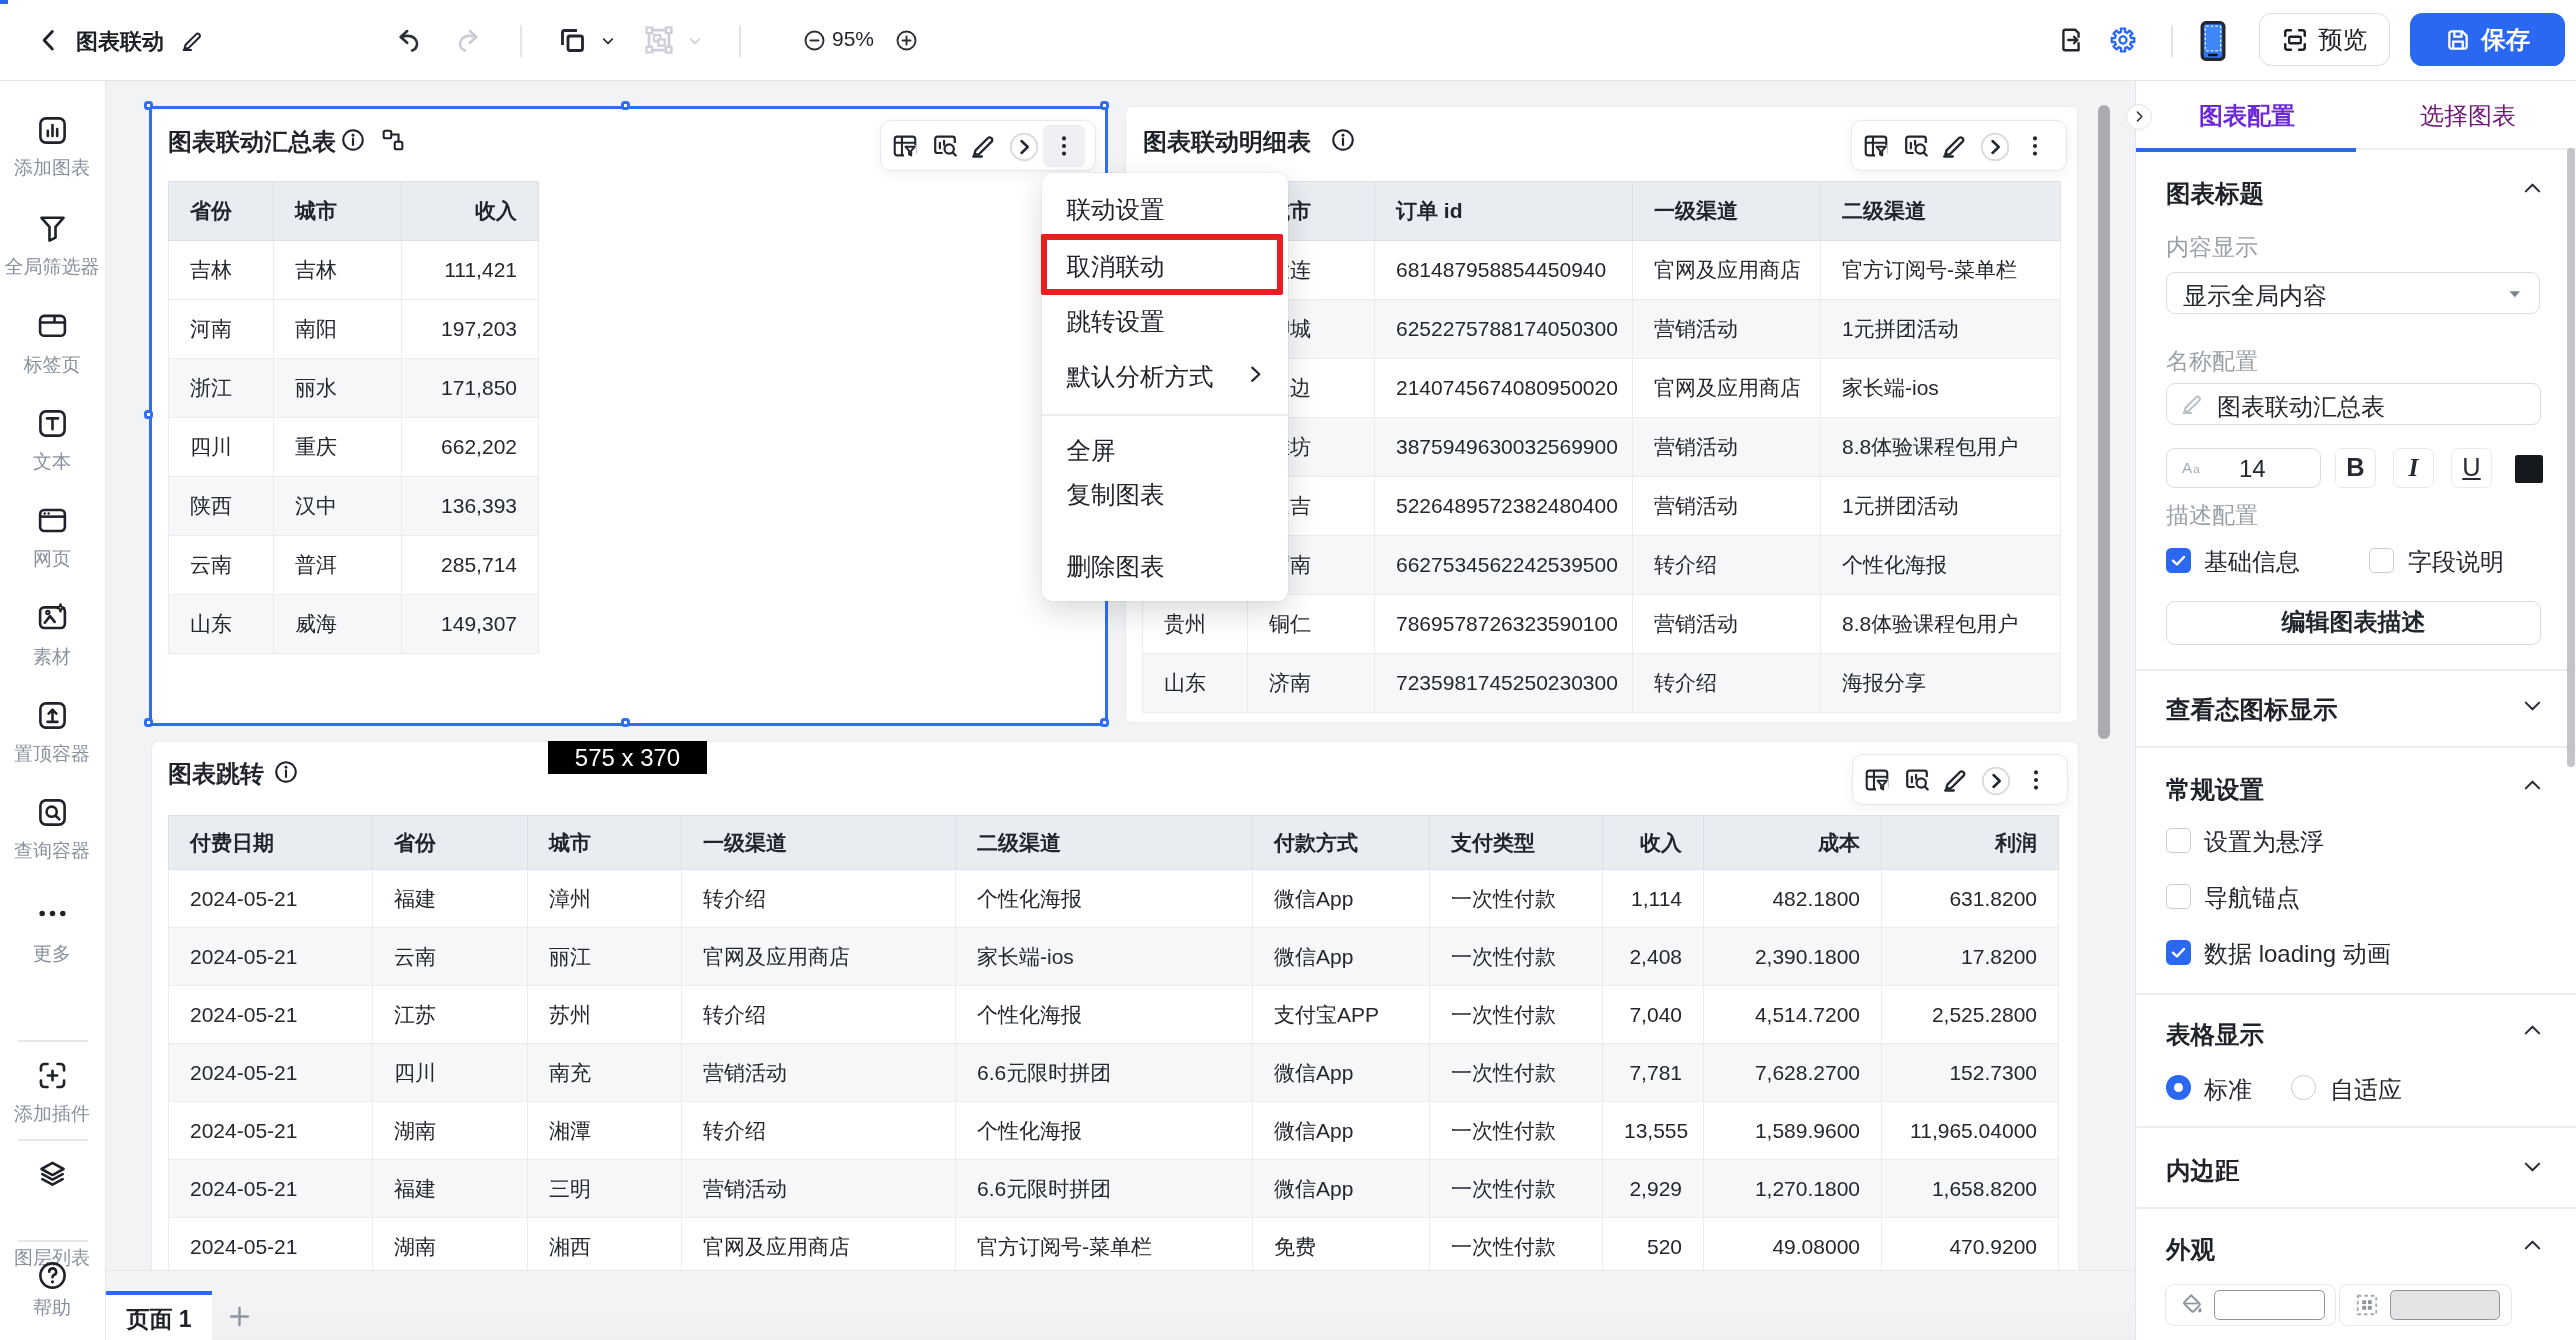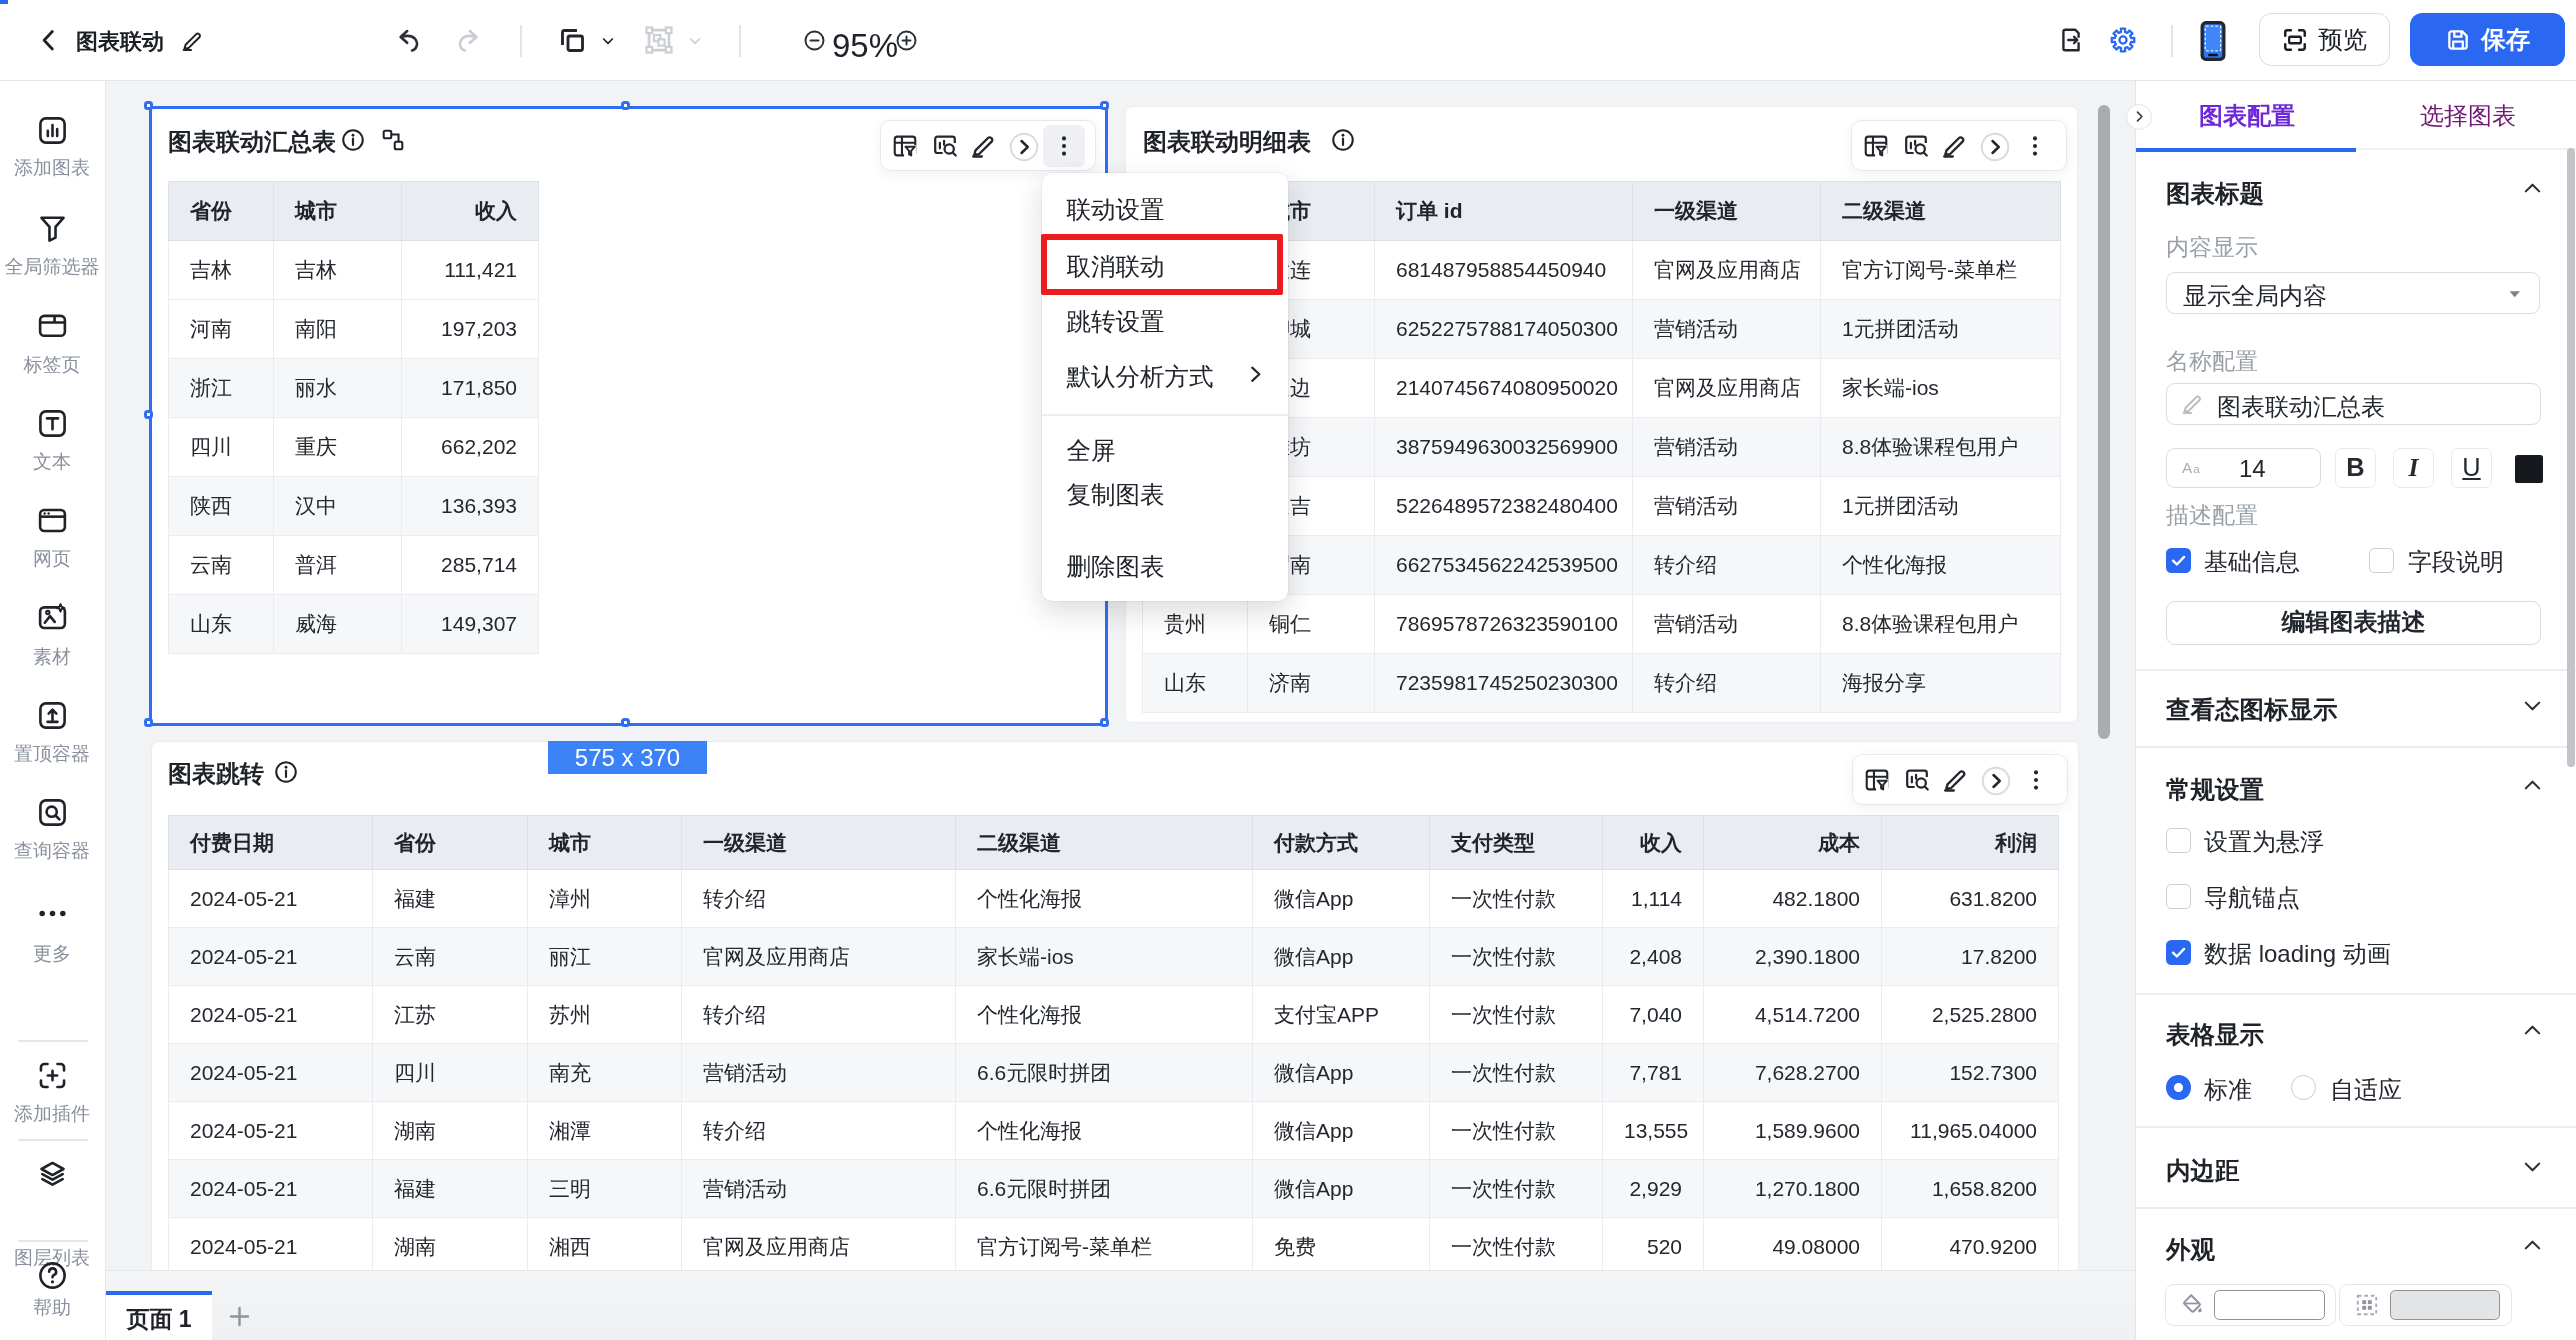--- a/index.html
+++ b/index.html
@@ -85,21 +85,21 @@
         <rect x="17.5" y="17.5" width="4.5" height="4.5" fill="#fff" stroke="#ccd0d5" stroke-width="1.8"></rect>
       </svg></div>
     <div class="abs" style="left:687px;top:33px;"><svg style="" width="16" height="16" viewBox="0 0 24 24" fill="none">
         <path d="M5.5 9 L12 15.5 L18.5 9" stroke="#ccd0d5" stroke-width="2.6" stroke-linecap="round" stroke-linejoin="round"></path>
       </svg></div>
     <div class="tsep" style="left:739px;"></div>
     <div class="abs" style="left:803px;top:29px;"><svg style="" width="23" height="23" viewBox="0 0 24 24" fill="none">
         <circle cx="12" cy="12" r="9.4" stroke="#2b2f36" stroke-width="2"></circle>
         <path d="M7.8 12 H16.2" stroke="#2b2f36" stroke-width="2" stroke-linecap="round"></path>
       </svg></div>
-    <div class="abs" style="left:832px;top:27px;font-size:33px;color:#1f2329;">95%</div>
+    <div class="abs" style="left:832px;top:27px;font-size:21px;color:#1f2329;">95%</div>
     <div class="abs" style="left:895px;top:29px;"><svg style="" width="23" height="23" viewBox="0 0 24 24" fill="none">
         <circle cx="12" cy="12" r="9.4" stroke="#2b2f36" stroke-width="2"></circle>
         <path d="M7.8 12 H16.2 M12 7.8 V16.2" stroke="#2b2f36" stroke-width="2" stroke-linecap="round"></path>
       </svg></div>
     <div class="abs" style="left:2058px;top:27px;"><svg style="" width="26" height="26" viewBox="0 0 24 24" fill="none">
         <path d="M19 10 V5.6 L15.8 2.5 H6.6 a1.6 1.6 0 0 0-1.6 1.6 v15.8 a1.6 1.6 0 0 0 1.6 1.6 H19 a0 0 0 0 0 0 0 V14" stroke="#23272d" stroke-width="2.2" stroke-linejoin="round"></path>
         <path d="M9.5 12 H17.5 M14.8 9 L17.9 12 L14.8 15" stroke="#23272d" stroke-width="2.2" stroke-linecap="round" stroke-linejoin="round"></path>
       </svg></div>
     <div class="abs" style="left:2110px;top:27px;"><svg style="" width="26" height="26" viewBox="0 0 24 24" fill="none">
         <path d="M10.20 4.51 L10.01 1.59 L13.99 1.59 L13.80 4.51 L16.02 5.43 L17.96 3.23 L20.77 6.04 L18.57 7.98 L19.49 10.20 L22.41 10.01 L22.41 13.99 L19.49 13.80 L18.57 16.02 L20.77 17.96 L17.96 20.77 L16.02 18.57 L13.80 19.49 L13.99 22.41 L10.01 22.41 L10.20 19.49 L7.98 18.57 L6.04 20.77 L3.23 17.96 L5.43 16.02 L4.51 13.80 L1.59 13.99 L1.59 10.01 L4.51 10.20 L5.43 7.98 L3.23 6.04 L6.04 3.23 L7.98 5.43 Z" stroke="#2a68f2" stroke-width="2.1" stroke-linejoin="round"></path>
@@ -552,21 +552,21 @@
     </div>
     <div class="selrect" style="left:43px;top:25.4px;width:959px;height:620px;"></div>
     <div class="handle" style="left:38px;top:20px;"></div>
     <div class="handle" style="left:515px;top:20px;"></div>
     <div class="handle" style="left:994px;top:20px;"></div>
     <div class="handle" style="left:38px;top:329px;"></div>
     <div class="handle" style="left:994px;top:329px;"></div>
     <div class="handle" style="left:38px;top:637px;"></div>
     <div class="handle" style="left:515px;top:637px;"></div>
     <div class="handle" style="left:994px;top:637px;"></div>
-    <div class="abs" style="left:442px;top:660px;width:159px;height:33px;background:#3b82f6;color:#fff;font-size:24px;display:flex;align-items:center;justify-content:center;z-index:8;">575 x 370</div>
+    <div class="abs" style="left:442px;top:660px;width:159px;height:33px;background:#000000;color:#fff;font-size:24px;display:flex;align-items:center;justify-content:center;z-index:8;">575 x 370</div>
     <div class="abs" style="left:1992px;top:24px;width:12.3px;height:634px;background:#a9abaf;border-radius:6.1px;z-index:9;"></div>
   </div>
 <div id="menu" class="abs">
     <div class="mitem" style="top:20px;">联动设置</div>
     <div class="mitem" style="top:77px;">取消联动</div>
     <div class="mitem" style="top:132px;">跳转设置</div>
     <div class="mitem" style="top:187px;">默认分析方式</div>
     <div class="mitem" style="top:261px;">全屏</div>
     <div class="mitem" style="top:305px;">复制图表</div>
     <div class="mitem" style="top:377px;">删除图表</div>

